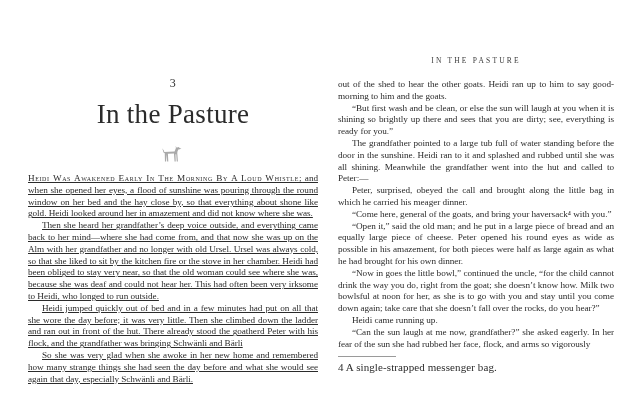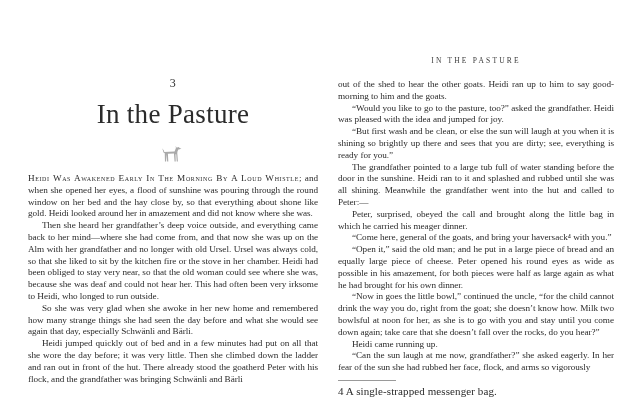--- a/index.html
+++ b/index.html
@@ -51,21 +51,21 @@
   }
   .ornament svg { vertical-align: middle; }
 
   
   .body-text {
     text-align: justify;
     font-size: 9.2px;
     line-height: 11.8px;
     letter-spacing: -0.05px;
   }
-  .page-left .body-text  { margin-top: 7px; }
+  .page-left .body-text  { margin-top: 7px; text-decoration: underline; }
   .page-right .body-text { margin-top: 14px; }
   .body-text p {
     margin: 0;
     text-indent: 14px;
   }
   .body-text p.no-indent { text-indent: 0; }
   .lead-caps {
     font-variant: small-caps;
     letter-spacing: 0.6px;
   }
@@ -115,31 +115,30 @@
         <polygon fill="#a9a9a9" points="
           1.2,2.6 3.0,5.2 3.0,6.0 13.0,5.6 14.3,2.2 14.0,0.4 15.1,1.9 16.6,1.4
           18.4,2.6 19.6,2.8 18.0,3.4 16.6,3.6 15.8,5.6 15.6,7.0 16.2,15.2
           15.1,15.2 14.6,8.2 13.9,8.2 14.1,15.2 13.0,15.2 12.4,7.6 6.6,7.8
           7.0,15.2 5.9,15.2 5.3,7.9 4.9,15.2 3.8,15.2 3.6,7.4 2.4,6.6 1.8,4.4"></polygon>
       </svg>
     </div>
     <div class="body-text">
       <p class="no-indent"><span class="lead-caps">Heidi Was Awakened Early In The Morning By A Loud Whistle;</span><span> and when she opened her eyes, a flood of sunshine was pouring through the round window on her bed and the hay close by, so that everything about shone like gold. Heidi looked around her in amazement and did not know where she was.</span></p>
       <p>Then she heard her grandfather’s deep voice outside, and everything came back to her mind—where she had come from, and that now she was up on the Alm with her grandfather and no longer with old Ursel. Ursel was always cold, so that she liked to sit by the kitchen fire or the stove in her chamber. Heidi had been obliged to stay very near, so that the old woman could see where she was, because she was deaf and could not hear her. This had often been very irksome to Heidi, who longed to run outside.</p>
+      <p>Heidi jumped quickly out of bed and in a few minutes had put on all that she wore the day before; it was very little. Then she climbed down the ladder and ran out in front of the hut. There already stood the goatherd Peter with his flock, and the grandfather was bringing Schwänli and Bärli</p>
       <p>So she was very glad when she awoke in her new home and remembered how many strange things she had seen the day before and what she would see again that day, especially Schwänli and Bärli.</p>
-      <p>Heidi jumped quickly out of bed and in a few minutes had put on all that she wore the day before; it was very little. Then she climbed down the ladder and ran out in front of the hut. There already stood the goatherd Peter with his flock, and the grandfather was bringing Schwänli and Bärli</p>
     </div>
     <div class="folio">34</div>
   </div>
 
   <div class="page page-right">
     <div class="running-head">IN THE PASTURE</div>
     <div class="body-text">
       <p class="no-indent">out of the shed to hear the other goats. Heidi ran up to him to say good-morning to him and the goats.</p>
-      <p>“Would you like to go to the pasture, too?” asked the grandfather. Heidi was pleased with the idea and jumped for joy.</p>
       <p>“But first wash and be clean, or else the sun will laugh at you when it is shining so brightly up there and sees that you are dirty; see, everything is ready for you.”</p>
       <p>The grandfather pointed to a large tub full of water standing before the door in the sunshine. Heidi ran to it and splashed and rubbed until she was all shining. Meanwhile the grandfather went into the hut and called to Peter:—</p>
       <p>Peter, surprised, obeyed the call and brought along the little bag in which he carried his meager dinner.</p>
       <p>“Come here, general of the goats, and bring your haversack⁴ with you.”</p>
       <p>“Open it,” said the old man; and he put in a large piece of bread and an equally large piece of cheese. Peter opened his round eyes as wide as possible in his amazement, for both pieces were half as large again as what he had brought for his own dinner.</p>
       <p>“Now in goes the little bowl,” continued the uncle, “for the child cannot drink the way you do, right from the goat; she doesn’t know how. Milk two bowlsful at noon for her, as she is to go with you and stay until you come down again; take care that she doesn’t fall over the rocks, do you hear?”</p>
       <p>Heidi came running up.</p>
       <p>“Can the sun laugh at me now, grandfather?” she asked eagerly. In her fear of the sun she had rubbed her face, flock, and arms so vigorously</p>
     </div>
     <div class="footnote-rule"></div>

